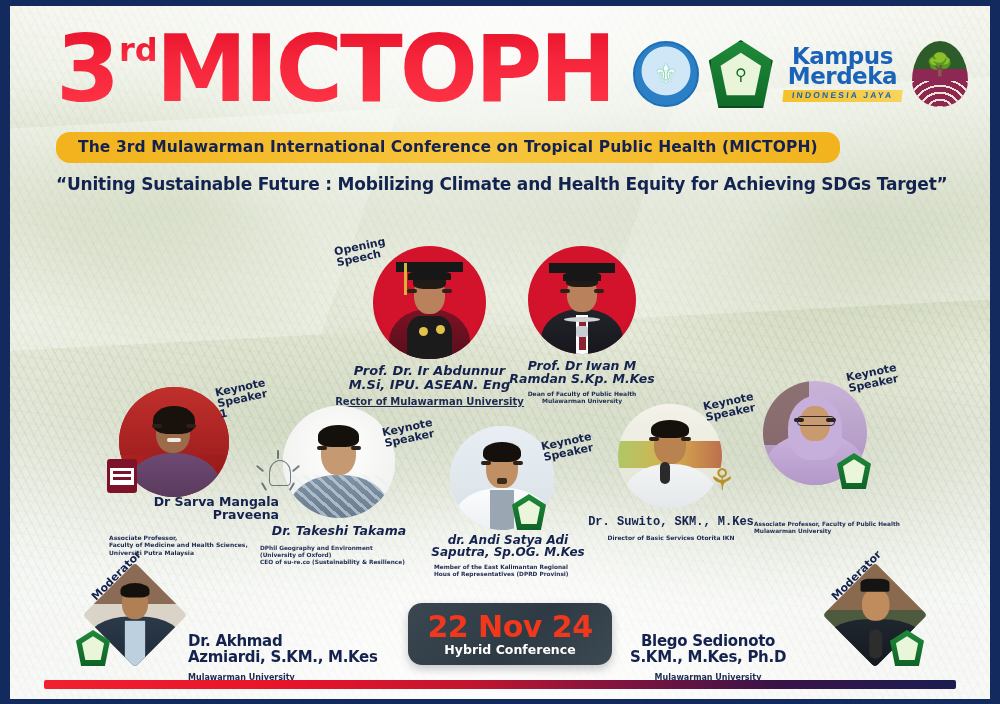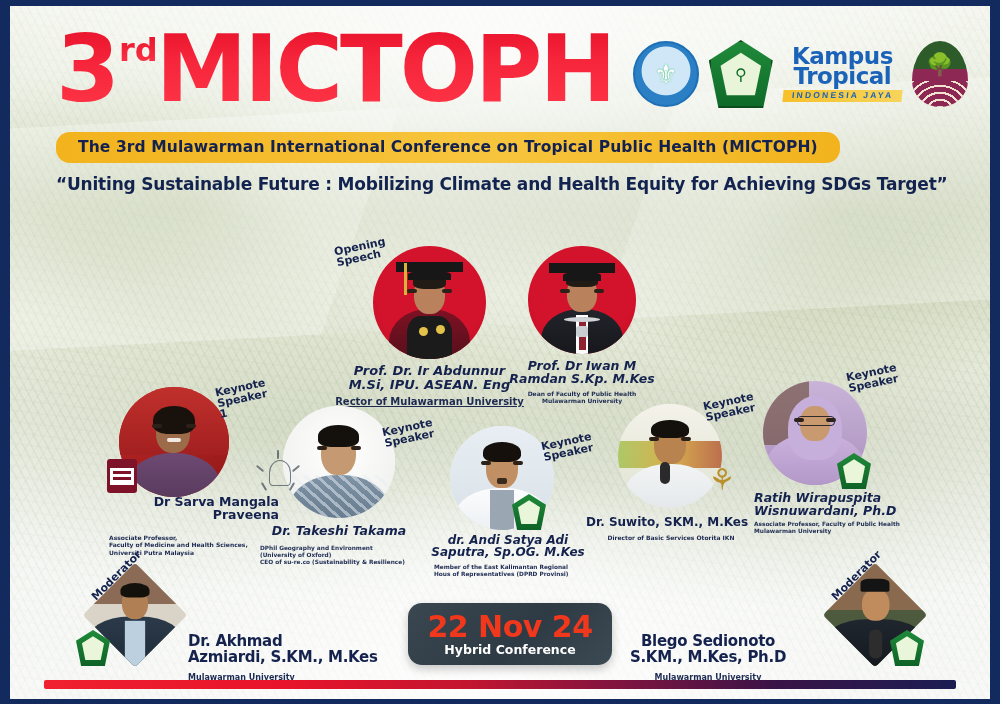--- a/index.html
+++ b/index.html
@@ -184,21 +184,21 @@
 
     <div class="logos">
       <div class="logo logo-tutwuri">
         <span class="bird">⚜</span>
       </div>
       <div class="logo logo-unmul">
         <div class="in">⚲</div>
       </div>
       <div class="logo logo-km">
         <span class="k1">Kampus</span>
-        <span class="k2">Tropical</span>
+        <span class="k2">Merdeka</span>
         <span class="k3">INDONESIA JAYA</span>
       </div>
       <div class="logo logo-leaf">
         <span class="tree">🌳</span>
         <span class="rings"></span>
       </div>
     </div>
 
     <div class="banner">
       <span>The 3rd Mulawarman International Conference on Tropical Public Health (MICTOPH)</span>
@@ -352,21 +352,21 @@
         <div class="p-eyes" style="top:32%;">
             <i></i>
             <i></i>
           </div>
         <div style="position:absolute;left:40%;top:56%;width:10px;height:22px;border-radius:5px;background:#2a2a2a;"></div>
       </div>
     </div>
     <div class="tag" style="left:86px;top:-8px;">Keynote
 Speaker</div>
     <div class="mini-ikn" style="position:absolute;left:84px;top:56px;">⚘</div>
-    <div class="nm" style="position:absolute;left:-32px;top:112px;width:170px;text-align:left;font-size:12px;">Dr. Suwito, SKM., M.Kes</div>
+    <div class="nm" style="position:absolute;left:-32px;top:112px;width:170px;text-align:center;font-size:12px;font-family:Liberation Mono, monospace;">Dr. Suwito, SKM., M.Kes</div>
     <div class="rl" style="position:absolute;left:-32px;top:130px;width:170px;text-align:center;font-size:6px;white-space:pre-line;">Director of Basic Services Otorita IKN</div>
   </div>
 
   <div class="sp" style="left:753px;top:375px;">
     <div class="photo-circle" style="width:104px;height:104px;background:#e8e0ee;">
       <div class="ph">
         <div style="position:absolute;inset:0;background:linear-gradient(180deg,#c9b4d8,#a98fbd);"></div>
         <div style="position:absolute;left:0;top:0;width:44%;height:62%;background:#6d4f3c;opacity:.65;"></div>
         <div class="p-body" style="left:2%;top:50%;width:96%;height:70%;background:linear-gradient(180deg,#cbb3dd,#a98dc0);"></div>
         <div style="position:absolute;left:24%;top:14%;width:52%;height:62%;border-radius:50% 50% 40% 40%;background:#c7afdb;"></div>
@@ -376,22 +376,20 @@
             <i></i>
           </div>
         <div style="position:absolute;left:33%;top:34%;width:34%;height:8px;border:1.6px solid #2f2a2a;border-radius:4px;"></div>
       </div>
     </div>
     <div class="tag" style="left:84px;top:-14px;">Keynote
 Speaker</div>
     <div class="mini-unmul" style="position:absolute;left:74px;top:72px;">
         <span class="c"></span>
       </div>
-    <div class="nm" style="position:absolute;left:-9px;top:110px;width:180px;font-size:12.5px;font-style:italic;white-space:pre-line;">Ratih Wirapuspita
-Wisnuwardani, Ph.D</div>
     <div class="rl" style="position:absolute;left:-9px;top:140px;width:180px;font-size:5.8px;white-space:pre-line;">Associate Professor, Faculty of Public Health
 Mulawarman University</div>
   </div>
 
   <div class="sp" style="left:78px;top:566px;">
     <div class="diamond" style="left:10px;top:6px;width:74px;height:74px;border-radius:4px;">
       <div class="inner">
         <div style="position:absolute;inset:0;background:linear-gradient(180deg,#8b6b55 0 40%,#d9d3c8 40% 100%);"></div>
         <div style="position:absolute;left:4%;top:52%;width:92%;height:56%;background:linear-gradient(180deg,#2b3a4a,#1c2733);border-radius:44% 44% 0 0;"></div>
         <div style="position:absolute;left:40%;top:56%;width:20%;height:44%;background:#bcd0e0;"></div>

